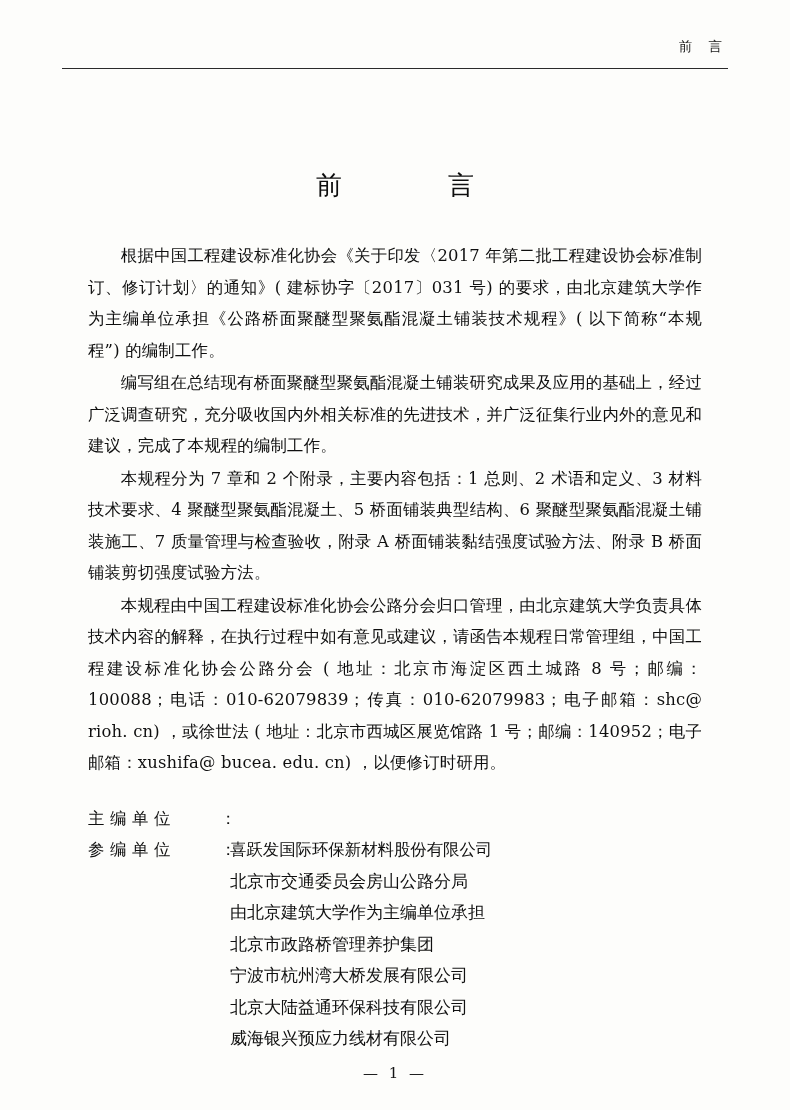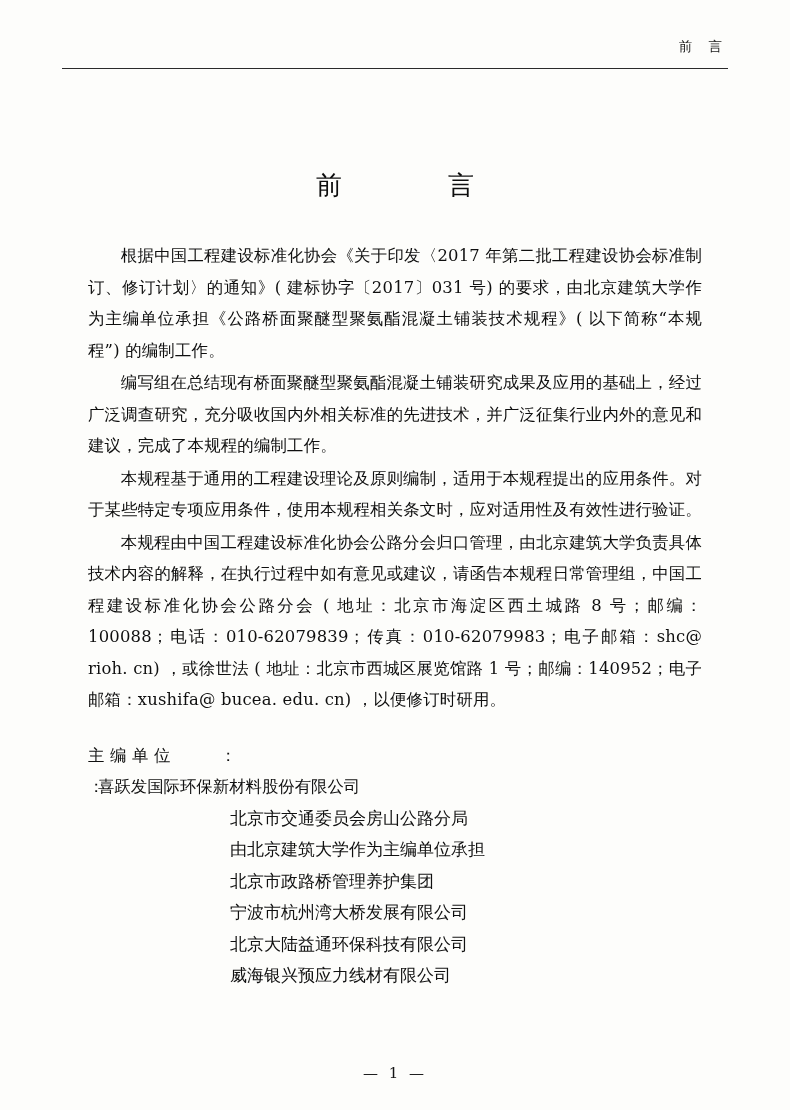--- a/index.html
+++ b/index.html
@@ -116,29 +116,30 @@
     <div class="header-label">前 言</div>
     <div class="header-rule"></div>
   </div>
 
   <div class="doc-title">前　　言</div>
 
   <div class="body-area">
 
     <p class="para">根据中国工程建设标准化协会《关于印发〈2017 年第二批工程建设协会标准制订、修订计划〉的通知》( 建标协字〔2017〕031 号) 的要求，由北京建筑大学作为主编单位承担《公路桥面聚醚型聚氨酯混凝土铺装技术规程》( 以下简称“本规程”) 的编制工作。</p>
     <p class="para">编写组在总结现有桥面聚醚型聚氨酯混凝土铺装研究成果及应用的基础上，经过广泛调查研究，充分吸收国内外相关标准的先进技术，并广泛征集行业内外的意见和建议，完成了本规程的编制工作。</p>
-    <p class="para">本规程基于通用的工程建设理论及原则编制，适用于本规程提出的应用条件。对于某些特定专项应用条件，使用本规程相关条文时，应对适用性及有效性进行验证。</p>
+    <p class="para">本规程分为 7 章和 2 个附录，主要内容包括：1 总则、2 术语和定义、3 材料技术要求、4 聚醚型聚氨酯混凝土、5 桥面铺装典型结构、6 聚醚型聚氨酯混凝土铺装施工、7 质量管理与检查验收，附录 A 桥面铺装黏结强度试验方法、附录 B 桥面铺装剪切强度试验方法。</p>
     <p class="para">本规程由中国工程建设标准化协会公路分会归口管理，由北京建筑大学负责具体技术内容的解释，在执行过程中如有意见或建议，请函告本规程日常管理组，中国工程建设标准化协会公路分会 ( 地址：北京市海淀区西土城路 8 号；邮编：100088；电话：010-62079839；传真：010-62079983；电子邮箱：shc@ rioh. cn) ，或徐世法 ( 地址：北京市西城区展览馆路 1 号；邮编：140952；电子邮箱：xushifa@ bucea. edu. cn) ，以便修订时研用。</p>
 
     <div class="roles">
       <div class="role-row">
         <div class="role-label">主 编 单 位</div>
         <div class="role-colon">：</div>
       </div>
       <div class="role-row">
+        <div class="role-label">参 编 单 位</div>
         <div class="role-colon">：</div>
         <div class="role-value">喜跃发国际环保新材料股份有限公司</div>
       </div>
       <div class="role-extra">北京市交通委员会房山公路分局</div>
       <div class="role-extra">由北京建筑大学作为主编单位承担</div>
       <div class="role-extra">北京市政路桥管理养护集团</div>
       <div class="role-extra">宁波市杭州湾大桥发展有限公司</div>
       <div class="role-extra">北京大陆益通环保科技有限公司</div>
       <div class="role-extra">威海银兴预应力线材有限公司</div>
     </div>

